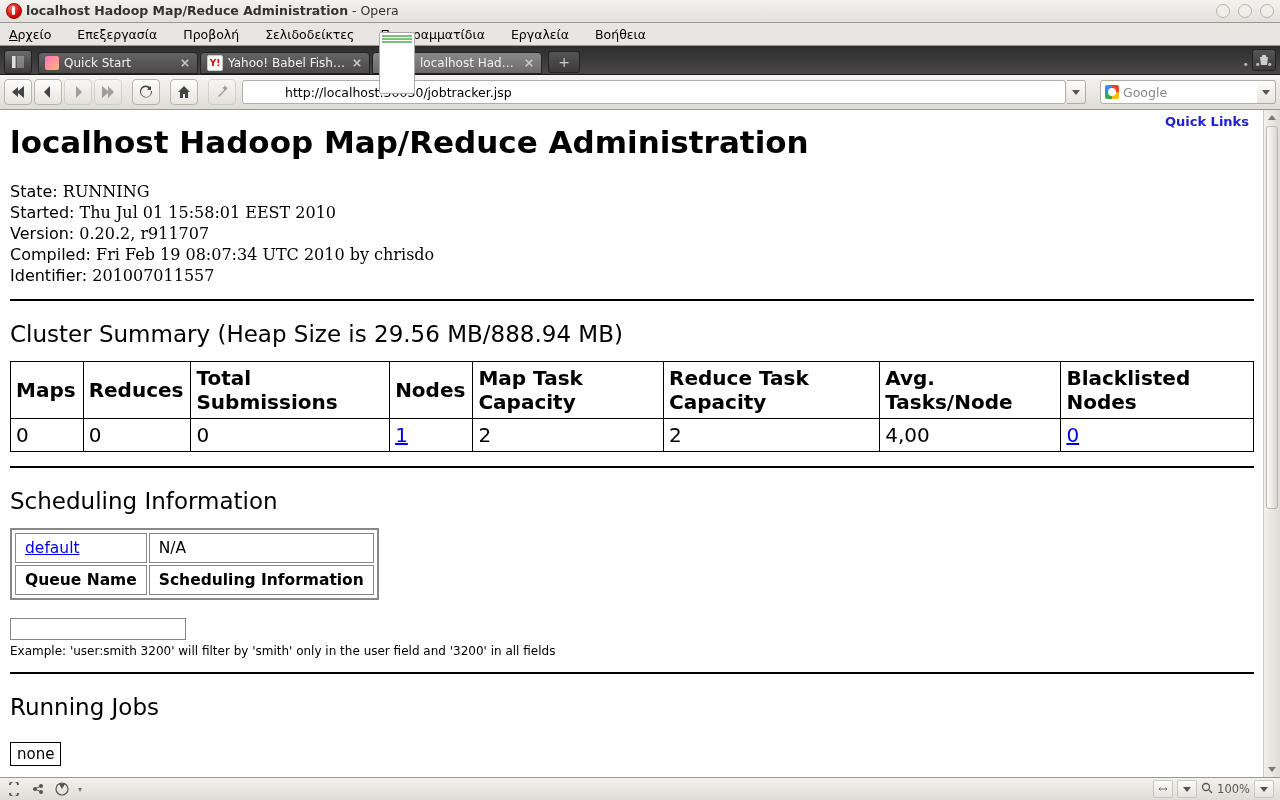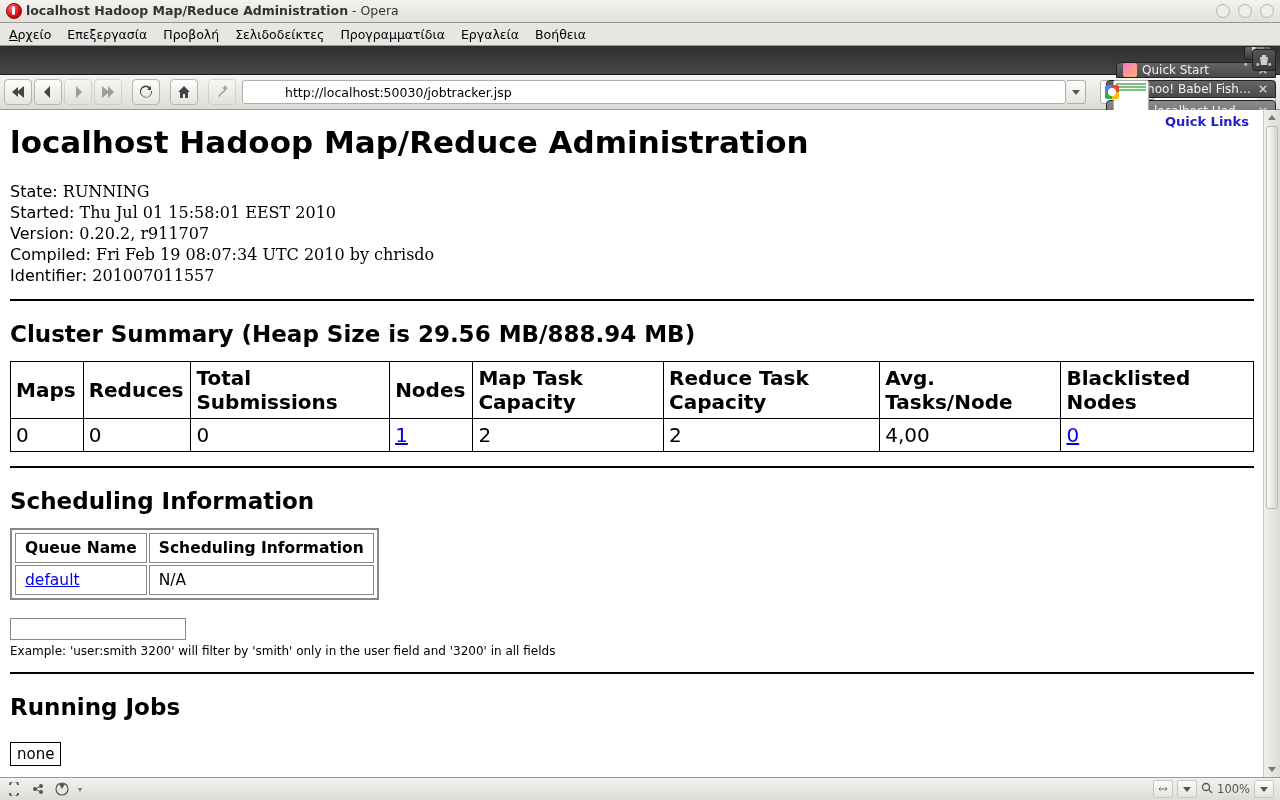--- a/index.html
+++ b/index.html
@@ -36,31 +36,30 @@
     border:1px solid #900;position:relative;}
   .titlebar .opera-logo::after{content:"";position:absolute;left:5px;top:2px;width:3px;height:9px;border-radius:2px;background:#fff;}
   .titlebar b{font-weight:bold;}
   .win-controls{display:flex;gap:8px;}
   .win-btn{width:12px;height:12px;border:1px solid #b5b3ae;border-radius:50%;background:#f0eee9;}
   
   .menubar{
     height:22px;background:var(--chrome-bg);
     border-bottom:1px solid var(--border);
     display:flex;align-items:center;padding:0 2px;
-    font-size:12.5px;gap:2px;
+    font-size:12.5px;gap:12px;
   }
   .menubar .menu-item{padding:2px 7px;cursor:default;}
   .menubar .menu-item span.accel{text-decoration:underline;}
   
   .tabstrip{
     height:28px;background:linear-gradient(#2e2e2e,#474747);
     border-bottom:1px solid #1a1a1a;
     display:flex;align-items:flex-end;padding:0 4px;gap:2px;
     position:relative;
-    flex-direction:column;
   }
   .tabstrip .panel-btn{
     width:26px;height:22px;margin-right:4px;
     background:linear-gradient(#6a6a6a,#3a3a3a);
     border:1px solid #222;border-radius:3px;
     display:flex;align-items:center;justify-content:center;
   }
   .panel-btn svg{width:12px;height:12px;fill:#ddd;}
   .tab{
     height:22px;min-width:160px;max-width:170px;
@@ -121,21 +120,21 @@
   .searchfield .g-icon::after{content:"";position:absolute;inset:3px;background:#fff;border-radius:50%;}
   
   .viewport{flex:1;background:#fff;overflow-y:auto;overflow-x:hidden;position:relative;}
   .page{
     font-family:"DejaVu Serif",Times,serif;
     font-size:16px;padding:6px 10px 40px 10px;color:#000;
   }
   .quicklinks{position:absolute;top:4px;right:31px;font-family:"DejaVu Sans",Arial,sans-serif;
     font-size:13px;font-weight:bold;color:#2020d0;cursor:default;}
   h1{font-family:"DejaVu Sans",Arial,sans-serif;font-size:31px;font-weight:bold;margin:8px 0 22px 0;}
-  h2{font-family:"DejaVu Sans",Arial,sans-serif;font-size:23px;font-weight:bold;margin:20px 0 14px 0;}
+  h2{font-family:"DejaVu Sans",Arial,sans-serif;font-size:23px;font-weight:normal;margin:20px 0 14px 0;}
   .kvline{margin:2px 0;font-size:16px;}
   .kvline b{font-family:"DejaVu Sans",Arial,sans-serif;font-weight:normal;}
   hr.thick{border:none;border-top:2px solid #000;margin:14px 0;}
   table.cluster{
     border-collapse:collapse;margin:4px 0 10px 0;font-family:"DejaVu Sans",Arial,sans-serif;font-size:20px;
   }
   table.cluster th,table.cluster td{border:1px solid #000;padding:4px 7px 4px 5px;text-align:left;}
   table.cluster th{font-weight:bold;}
   table.sched-outer{border-collapse:separate;border-spacing:2px;border:2px solid #888;padding:1px;font-family:"DejaVu Sans",Arial,sans-serif;font-size:15.5px;}
   table.sched-outer th,table.sched-outer td{border:1px solid #888;padding:5px 9px;text-align:left;}
@@ -350,26 +349,26 @@
     </tbody>
       </table>
 
     <hr class="thick">
 
     <h2>Scheduling Information</h2>
 
     <table class="sched-outer">
       <tbody>
           <tr>
+        <td><a class="page-link">default</a></td>
+        <td>N/A</td>
+      </tr>
+      <tr>
         <th>Queue Name</th>
         <th>Scheduling Information</th>
-      </tr>
-      <tr>
-        <td><a class="page-link">default</a></td>
-        <td>N/A</td>
       </tr>
     </tbody>
       </table>
 
     <div class="filter-row">
       <input type="text" style="">
     </div>
     <div class="example">Example: 'user:smith 3200' will filter by 'smith' only in the user field and '3200' in all fields</div>
 
     <hr class="thick">

